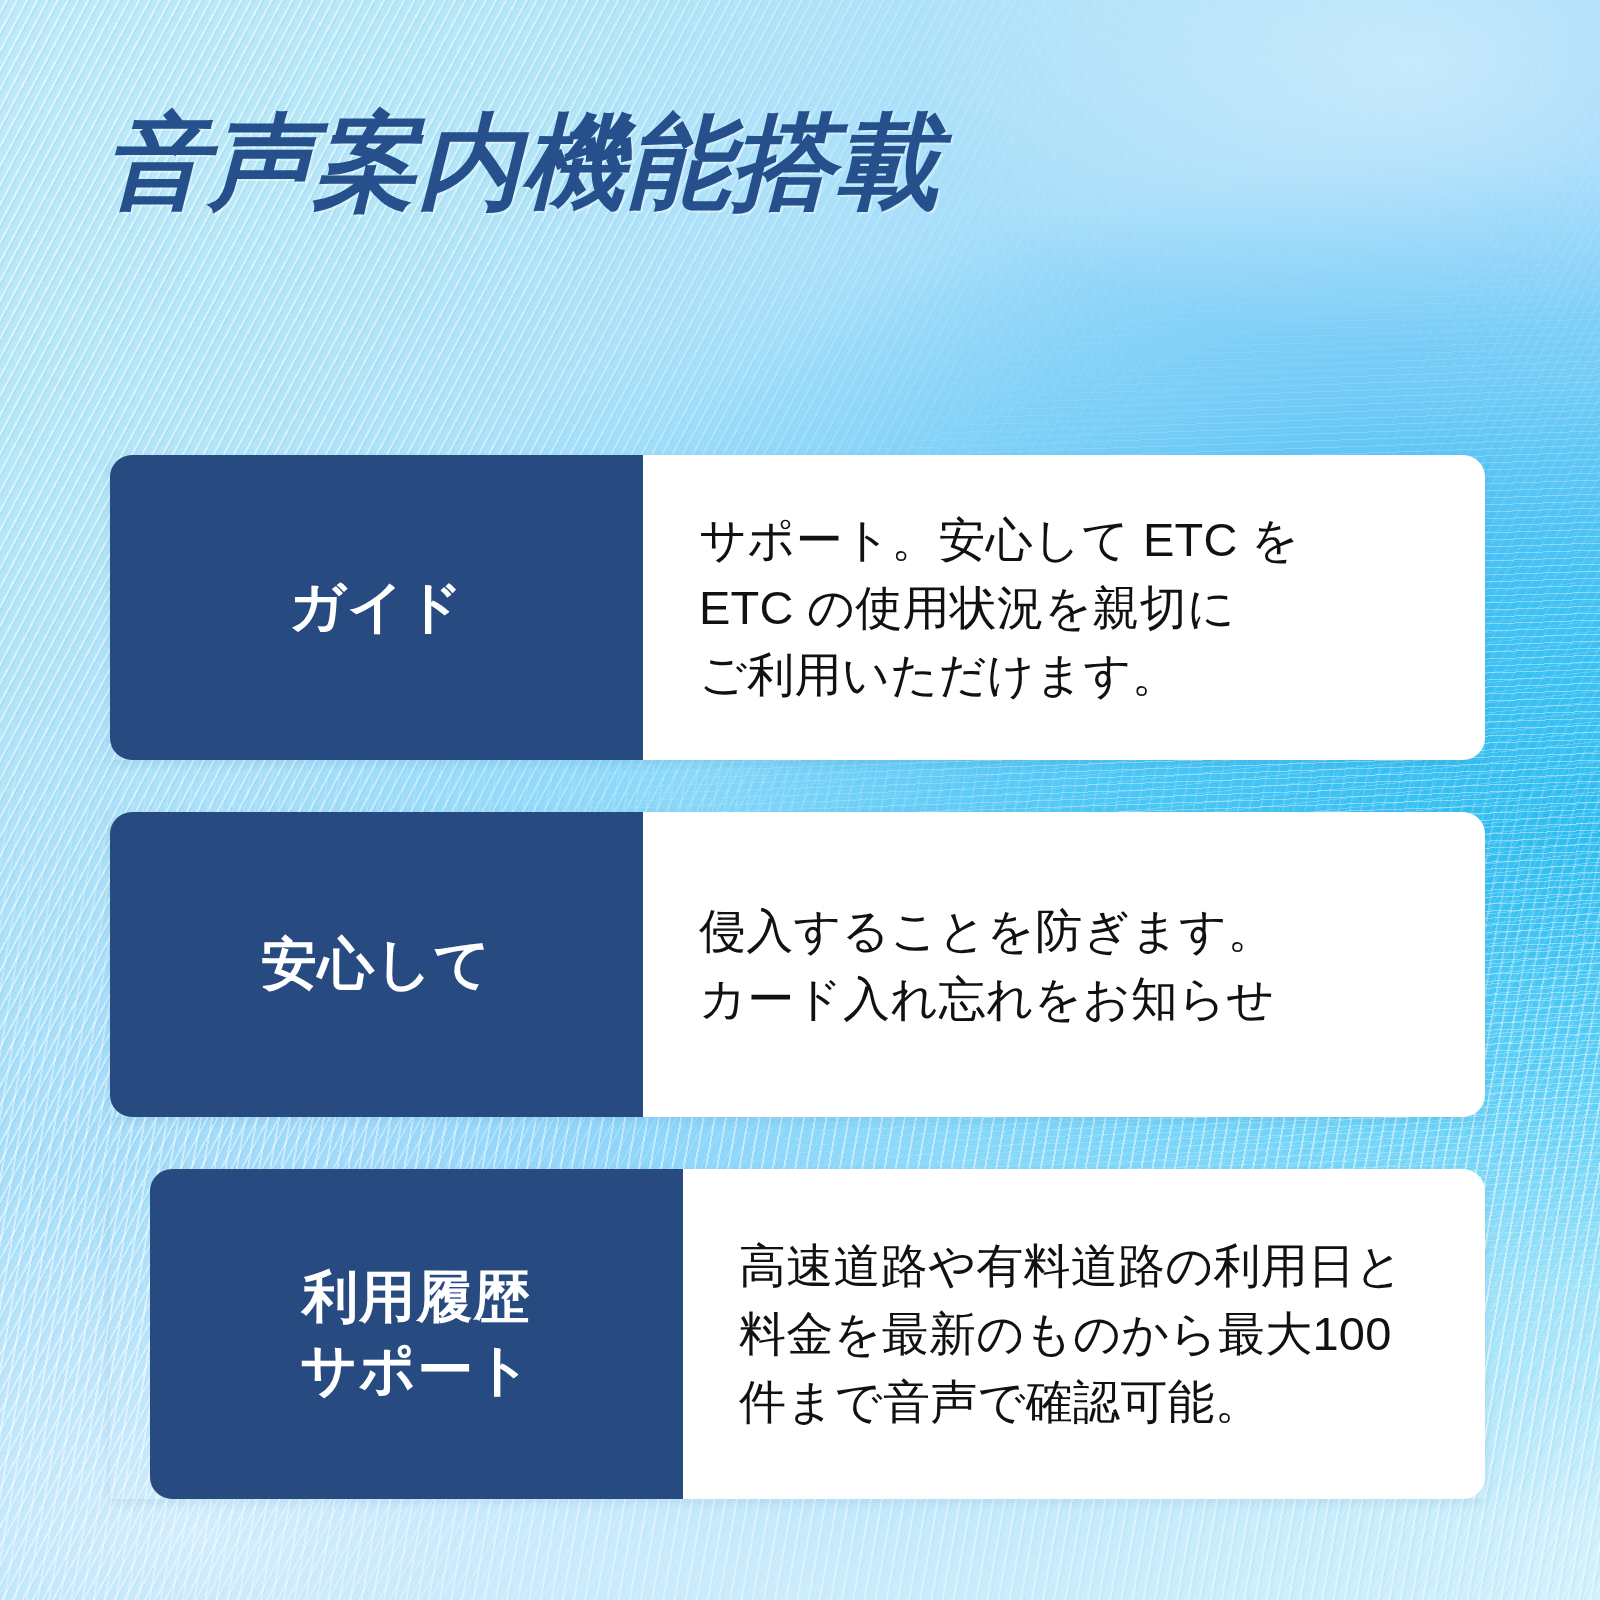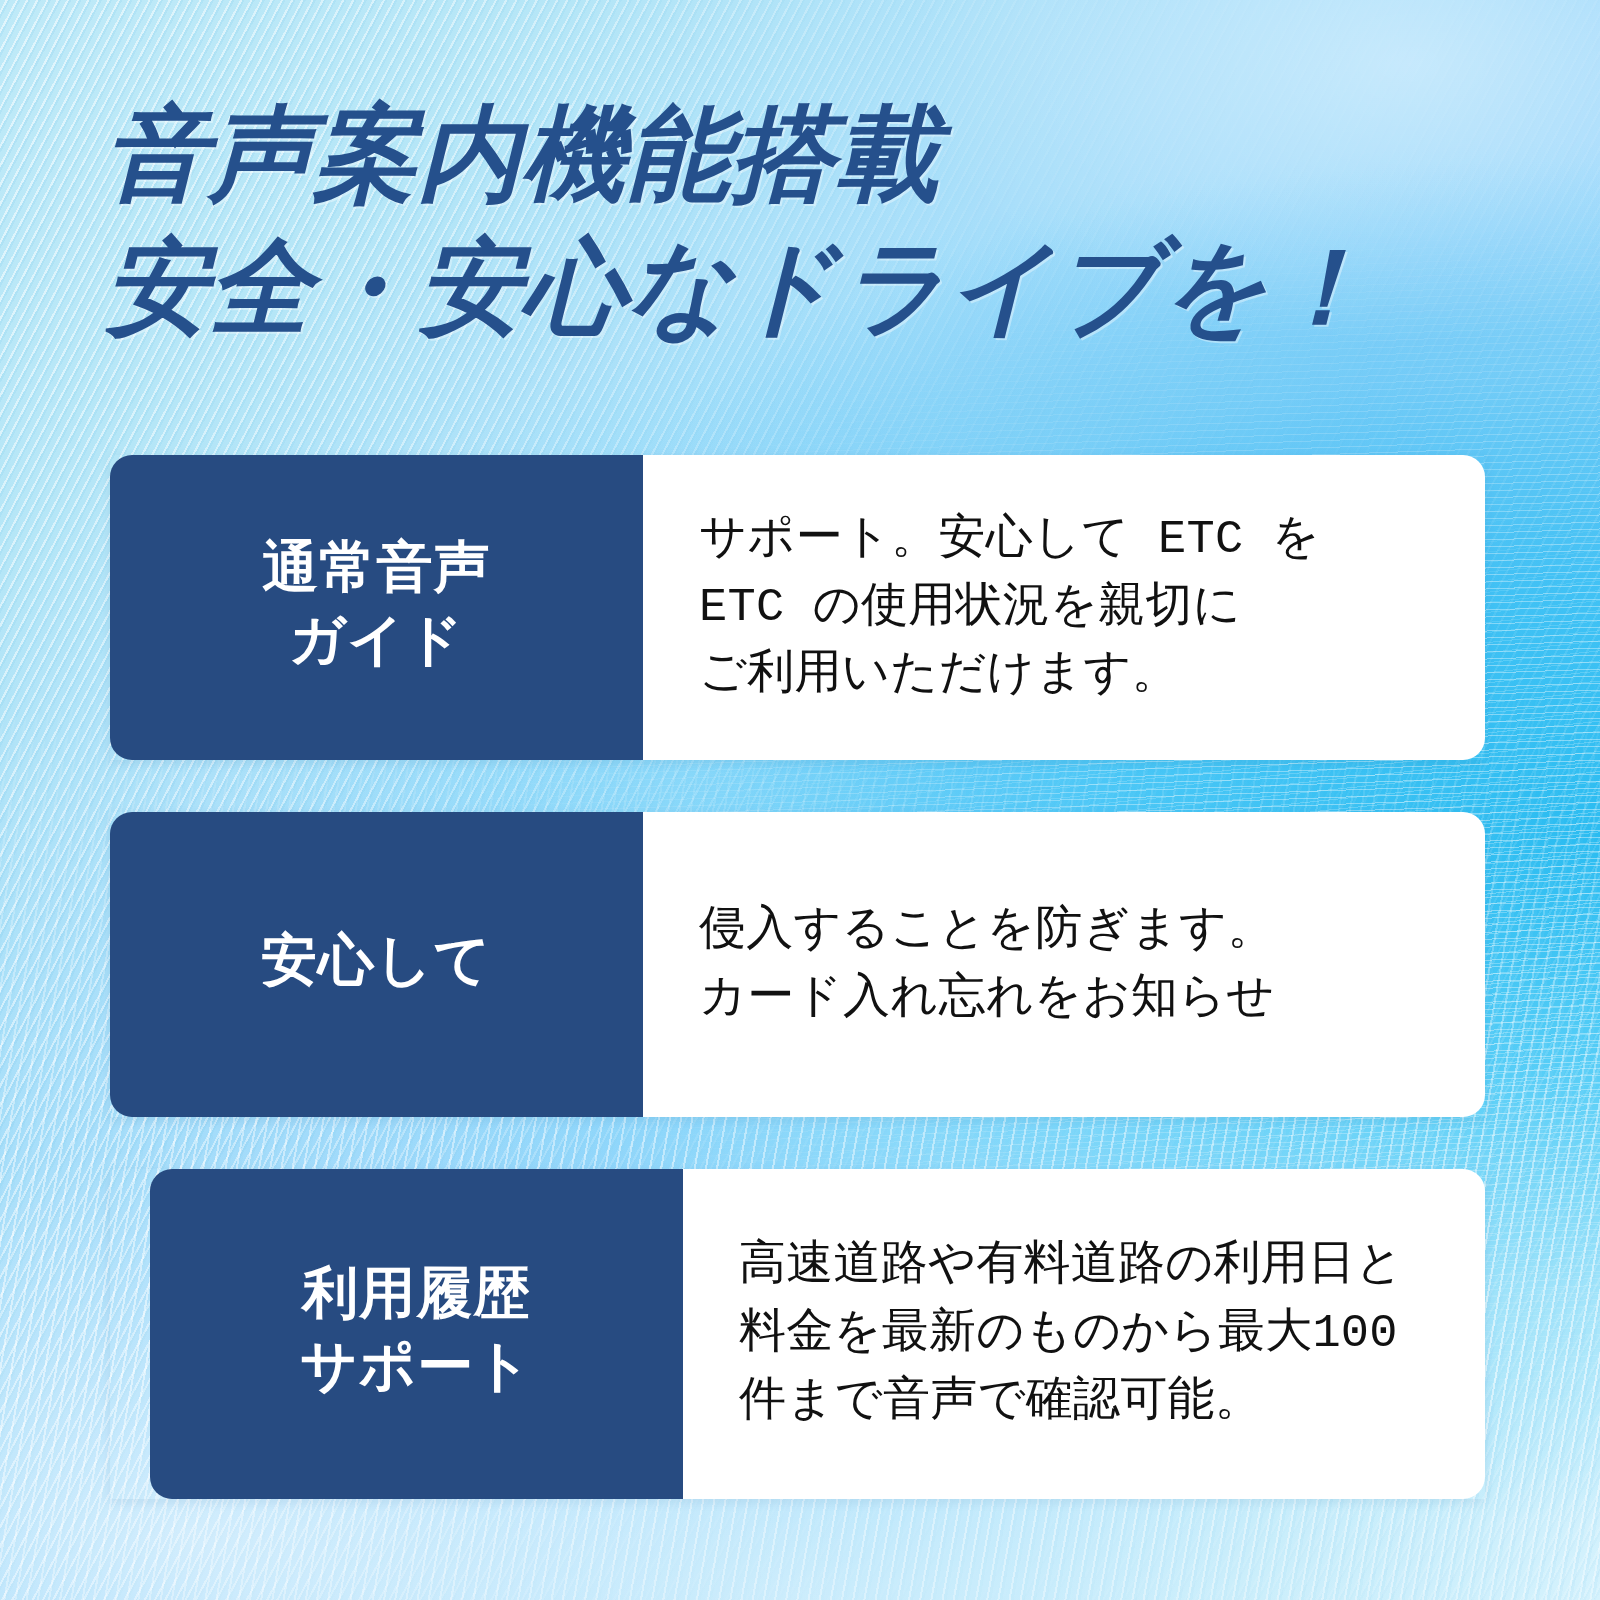--- a/index.html
+++ b/index.html
@@ -19,21 +19,20 @@
     height: 1600px;
     overflow: hidden;
     background: linear-gradient(135deg,
         #bfeaf8 0%,
         #b5e6f7 18%,
         #a7defa 38%,
         #9ad7fb 55%,
         #a9e0fb 72%,
         #c4ecfb 88%,
         #d5f2fd 100%);
-    font-family: Liberation Mono, monospace;
   }
 
   
   .bg-layer { position: absolute; inset: 0; pointer-events: none; }
 
   
   .bg-hatch {
     background-image: repeating-linear-gradient(
         118deg,
         rgba(255,255,255,0.00) 0px,
@@ -189,28 +188,26 @@
 
   <div class="bg-layer bg-cyan-band"></div>
   <div class="bg-layer bg-streaks"></div>
   <div class="bg-layer bg-streaks2"></div>
   <div class="bg-layer bg-hatch"></div>
   <div class="bg-layer bg-ribbons"></div>
   <div class="bg-layer bg-glow"></div>
 
   <div class="headline">
     <div class="headline-line">音声案内機能搭載</div>
-    <div class="headline-line">安全・安心なドライブを！</div>
   </div>
 
   <div class="cards">
 
     <div class="card card-1">
       <div class="card-label">
-        <div class="card-label-line">通常音声</div>
         <div class="card-label-line">ガイド</div>
       </div>
       <div class="card-body">
         <div class="card-body-line">サポート。安心して ETC を</div>
         <div class="card-body-line">ETC の使用状況を親切に</div>
         <div class="card-body-line">ご利用いただけます。</div>
       </div>
     </div>
 
     <div class="card card-2">

